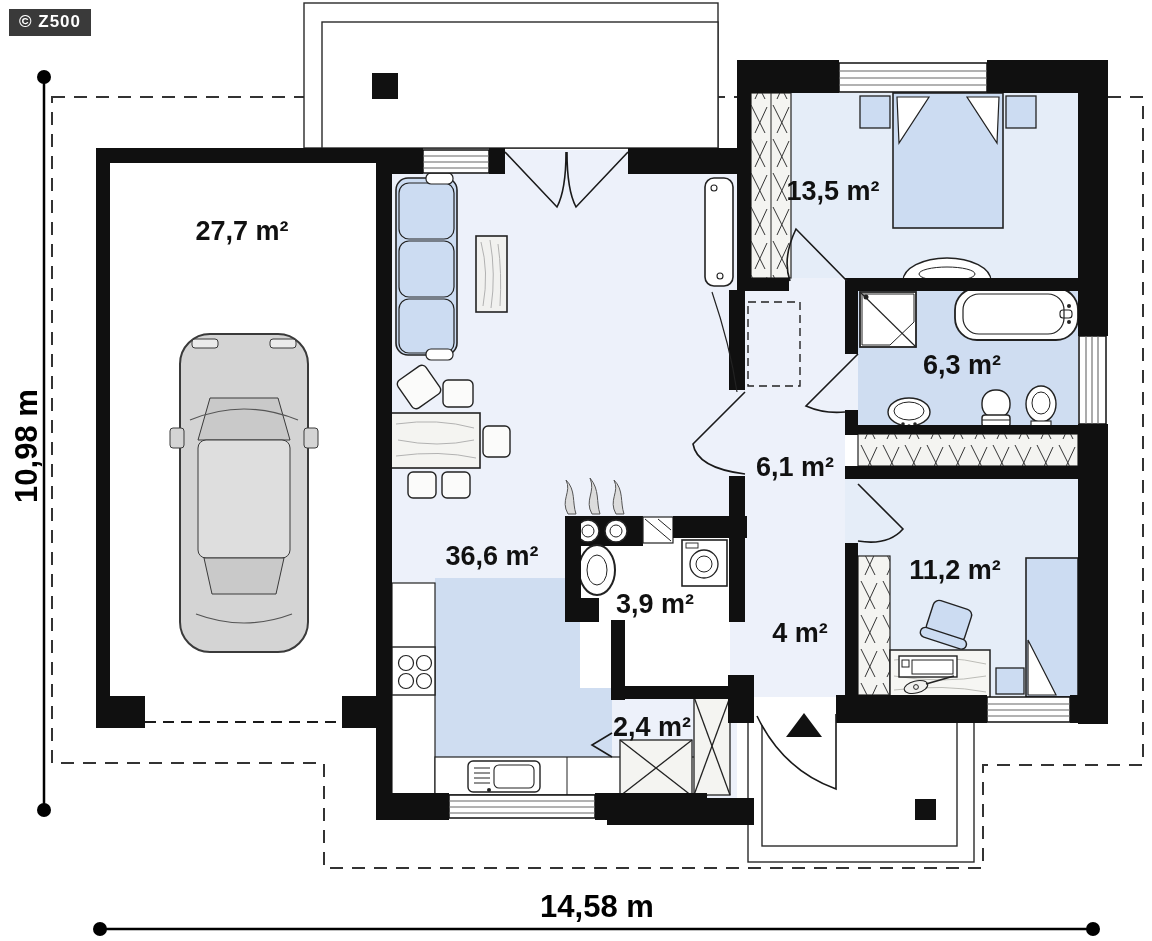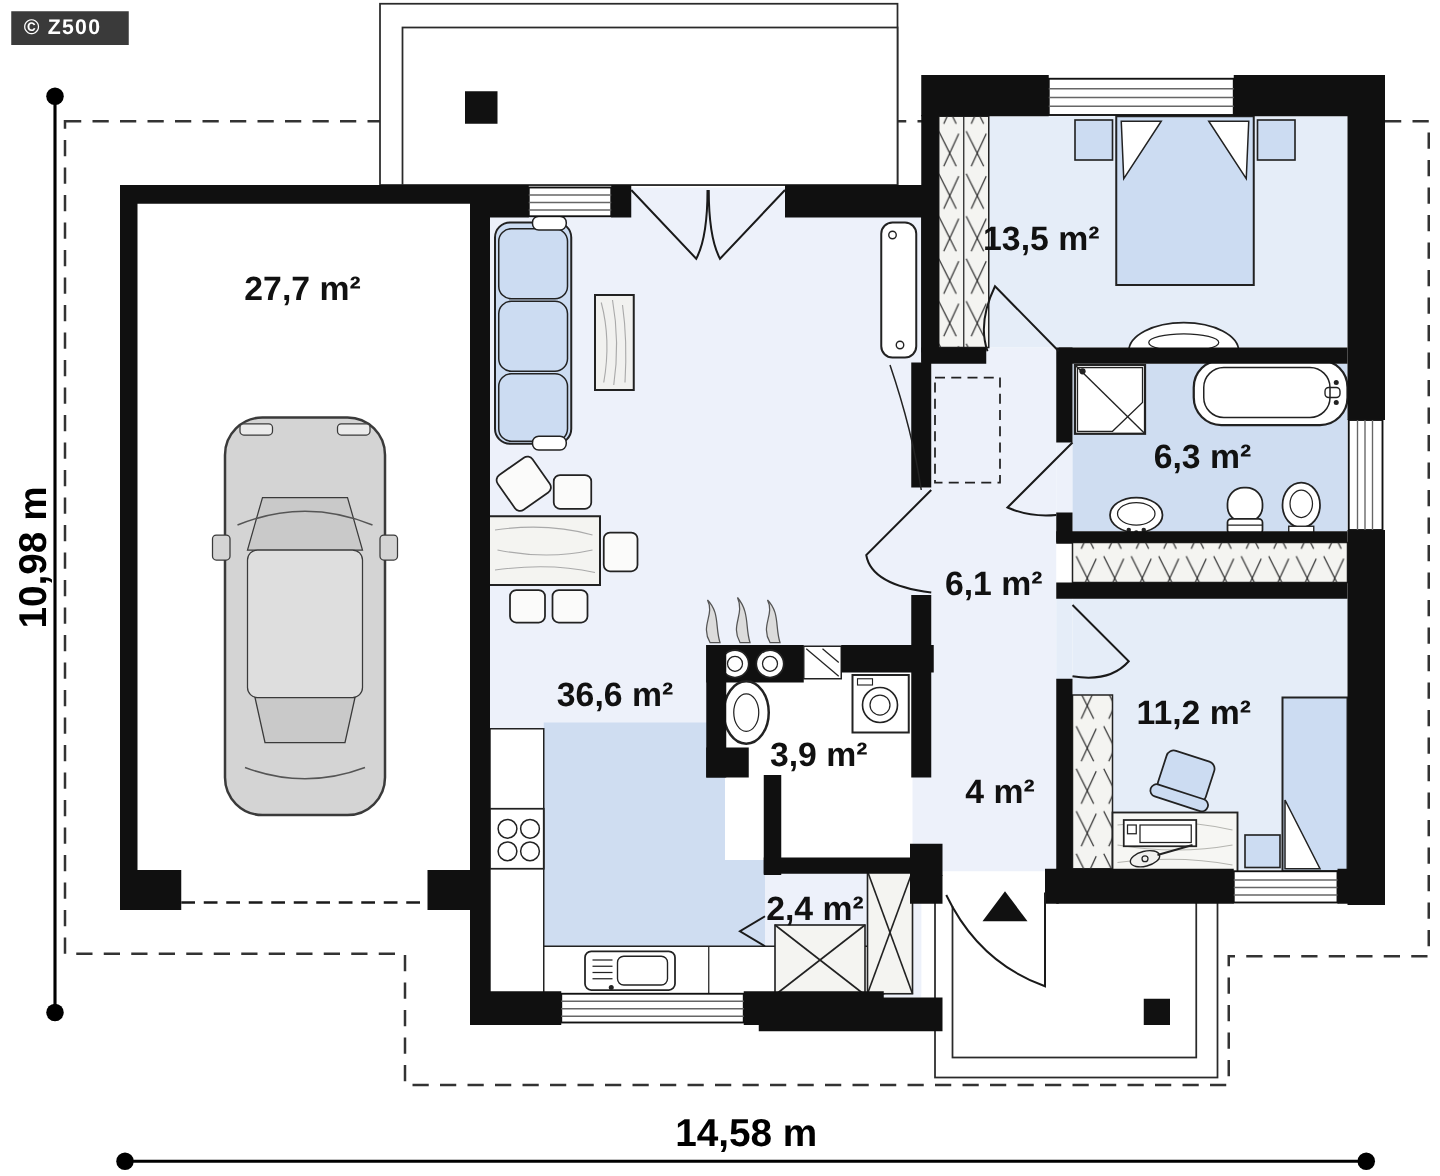--- a/index.html
+++ b/index.html
@@ -1,21 +1,21 @@
 <!DOCTYPE html>
 <html><head>
 <meta charset="utf-8">
 <style>
   html,body{margin:0;padding:0;background:#ffffff;}
   .stage{position:relative;width:1152px;height:941px;background:#ffffff;overflow:hidden;
          font-family:"Liberation Sans", sans-serif;}
   .stage svg{position:absolute;left:0;top:0;}
   .badge{position:absolute;left:9px;top:9px;background:#3a3a3a;color:#fff;
          font-family:"Liberation Sans", sans-serif;font-size:17px;font-weight:600;
-         padding:3px 22px 4px 10px;letter-spacing:1px;}
+         padding:3px 10px 4px 10px;letter-spacing:1px;}
   .room-label{font-family:"Liberation Sans", sans-serif;font-weight:bold;font-size:27px;fill:#111;}
   .dim-label{font-family:"Liberation Sans", sans-serif;font-weight:bold;font-size:31px;fill:#000;}
 </style>
 </head>
 <body>
 
 <div class="stage">
 
 <svg width="1152" height="941" viewBox="0 0 1152 941">
   <defs>

